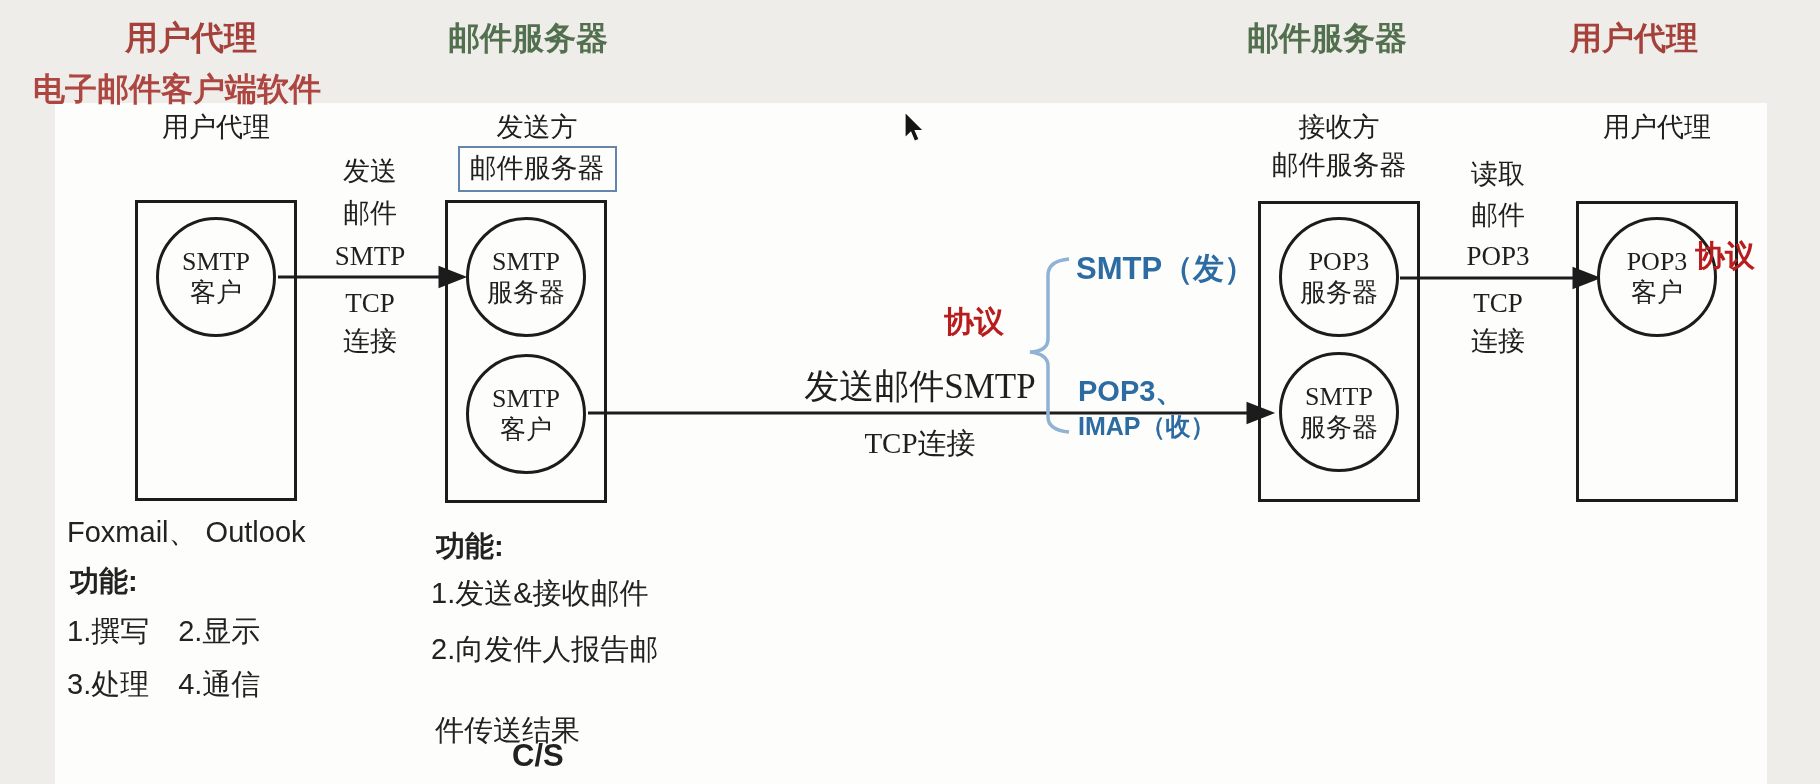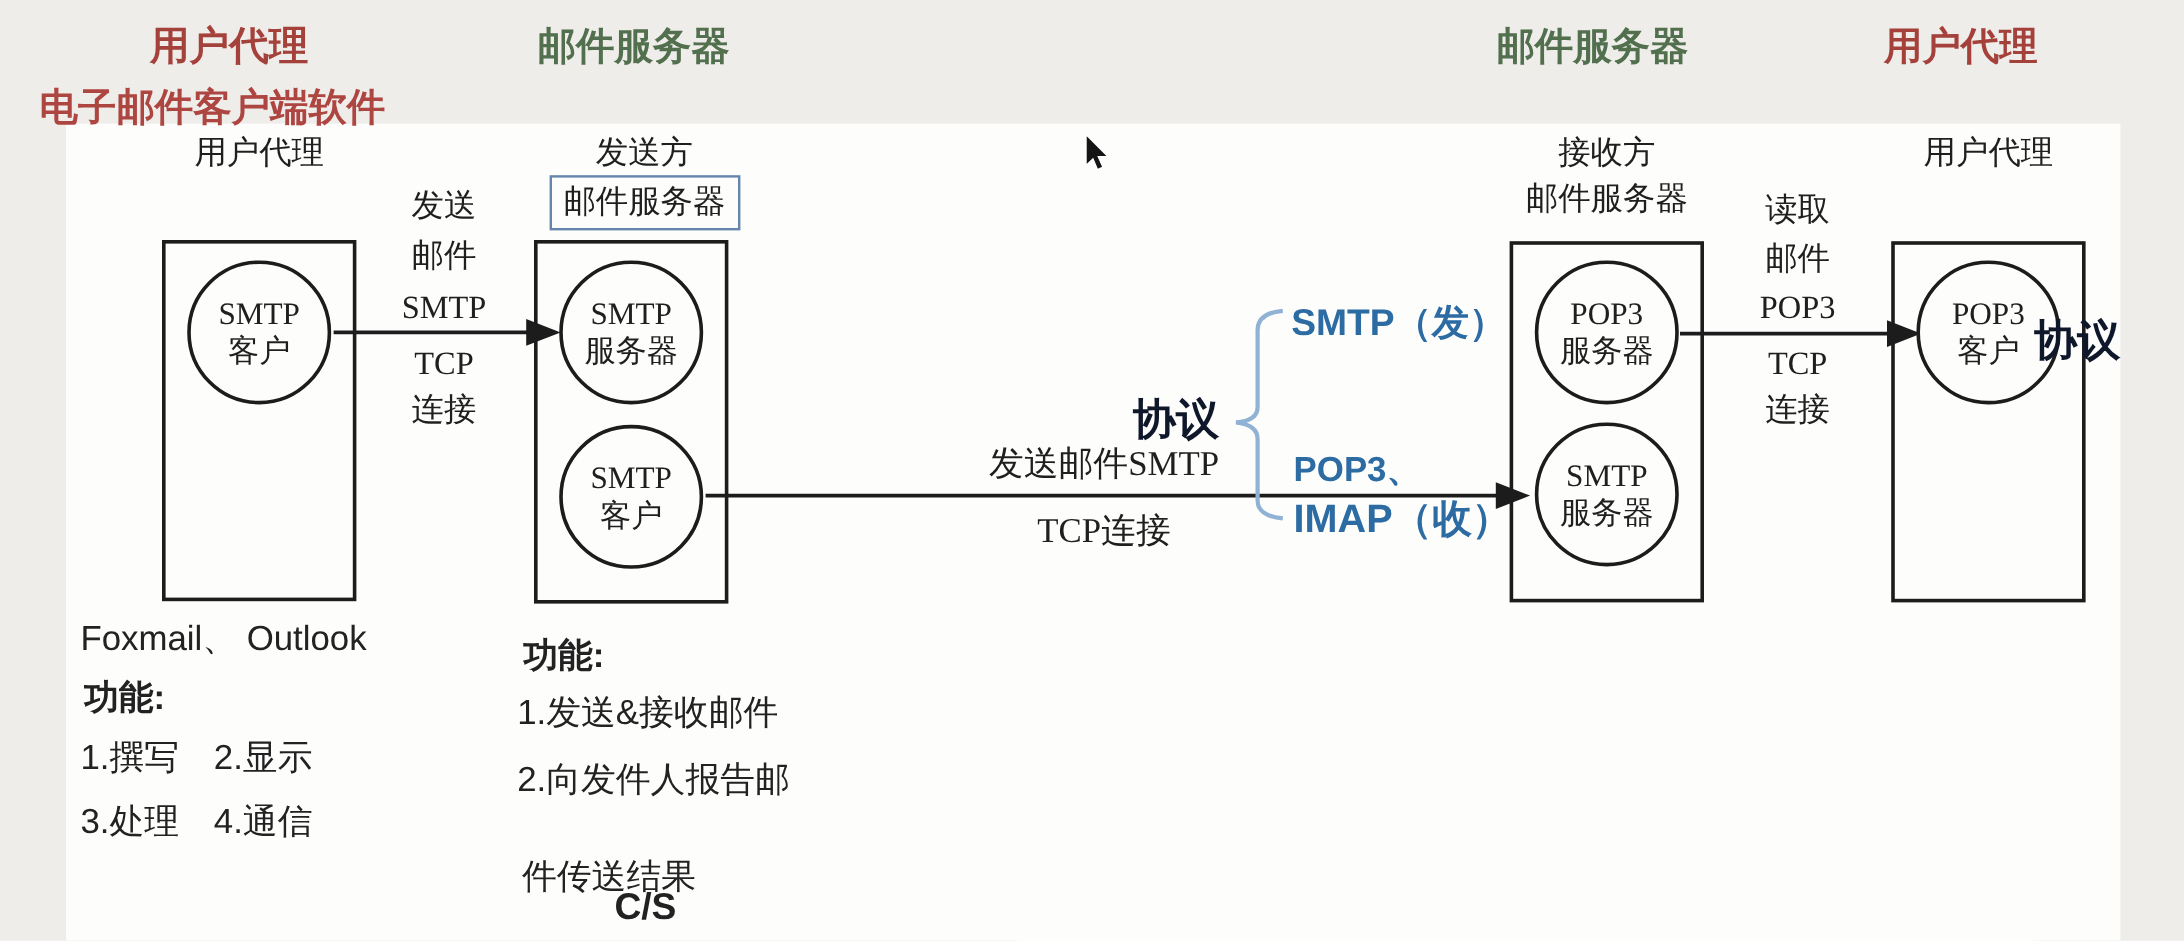--- a/index.html
+++ b/index.html
@@ -10,21 +10,21 @@
   .red{color:#a5413b;}
   .green{color:#526f4e;}
   .dt{position:absolute;color:#1f1f1f;font-size:27px;text-align:center;line-height:38px;white-space:nowrap;}
   .nbox{position:absolute;border:3px solid #1c1c1c;background:transparent;box-sizing:border-box;}
   .circle{position:absolute;width:120px;height:120px;border:3px solid #1c1c1c;border-radius:50%;
           box-sizing:border-box;display:flex;flex-direction:column;align-items:center;justify-content:center;
           font-size:26px;line-height:1.2;color:#1f1f1f;background:#fdfdfc;text-align:center;}
   .bluebox{display:inline-block;border:2px solid #6585ad;padding:1px 10px 3px 10px;background:#fdfdfc;}
   .bluebold{position:absolute;font-family:"Liberation Sans","DejaVu Sans",sans-serif;
             font-weight:bold;color:#2d6ba3;white-space:nowrap;}
-  .script{position:absolute;color:#0f172a;font-weight:bold;font-size:36px;white-space:nowrap;margin-top:24px;}
+  .script{position:absolute;color:#b91c1c;font-weight:bold;font-size:30px;white-space:nowrap;}
   .note{position:absolute;font-family:"Liberation Sans","DejaVu Sans",sans-serif;
         color:#222;font-size:29px;white-space:nowrap;}
   .bold{font-weight:bold;}
   svg.overlay{position:absolute;left:0;top:0;z-index:5;}
   .txt{z-index:6;}
 </style>
 </head>
 <body>
 
 <div class="panel"></div>
@@ -98,27 +98,27 @@
 <div class="dt txt" style="left:315px;top:237px;width:110px;">SMTP</div>
 <div class="dt txt" style="left:315px;top:284px;width:110px;">TCP</div>
 <div class="dt txt" style="left:315px;top:322px;width:110px;">连接</div>
 
 <div class="dt txt" style="left:1443px;top:155px;width:110px;">读取</div>
 <div class="dt txt" style="left:1443px;top:196px;width:110px;">邮件</div>
 <div class="dt txt" style="left:1443px;top:237px;width:110px;">POP3</div>
 <div class="dt txt" style="left:1443px;top:284px;width:110px;">TCP</div>
 <div class="dt txt" style="left:1443px;top:322px;width:110px;">连接</div>
 
-<div class="dt txt" style="left:740px;top:368px;width:360px;font-size:29px;">发送邮件SMTP</div>
+<div class="dt txt" style="left:740px;top:368px;width:360px;font-size:35px;">发送邮件SMTP</div>
 <div class="dt txt" style="left:790px;top:424px;width:260px;font-size:29px;">TCP连接</div>
 
 <div class="script txt" style="left:944px;top:302px;">协议</div>
 <div class="bluebold txt" style="left:1076px;top:248px;font-size:31px;">SMTP（发）</div>
 <div class="bluebold txt" style="left:1078px;top:372px;font-size:29px;">POP3、</div>
-<div class="bluebold txt" style="left:1078px;top:410px;font-size:33px;">IMAP（收）</div>
+<div class="bluebold txt" style="left:1078px;top:410px;font-size:25px;">IMAP（收）</div>
 <div class="script txt" style="left:1695px;top:236px;">协议</div>
 
 <div class="note txt" style="left:67px;top:513px;">Foxmail、 Outlook</div>
 <div class="note bold txt" style="left:70px;top:562px;">功能:</div>
 <div class="note txt" style="left:67px;top:612px;text-align:center;">1.撰写　2.显示</div>
 <div class="note txt" style="left:67px;top:665px;">3.处理　4.通信</div>
 
 <div class="note bold txt" style="left:436px;top:527px;">功能:</div>
 <div class="note txt" style="left:431px;top:574px;">1.发送&amp;接收邮件</div>
 <div class="note txt" style="left:431px;top:630px;">2.向发件人报告邮</div>

